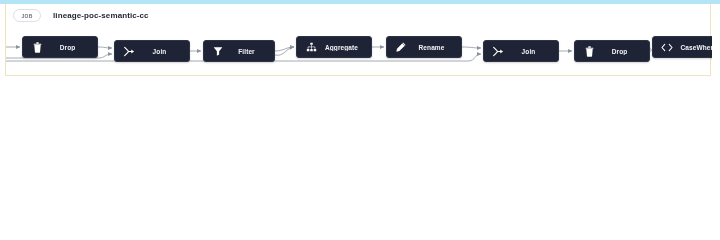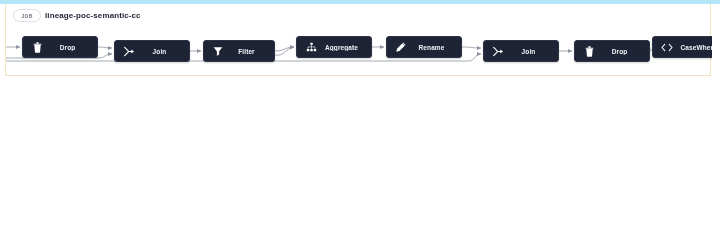--- a/index.html
+++ b/index.html
@@ -69,21 +69,21 @@
     border-radius: 7px;
     background: #ffffff;
     color: #6b7280;
     font-size: 5px;
     font-weight: bold;
     letter-spacing: 0.3px;
     box-sizing: border-box;
   }
 
   .job-title {
-    margin-left: 4px;
+    margin-left: 12px;
     font-size: 8px;
     font-weight: bold;
     color: #1e2235;
     letter-spacing: 0.1px;
     white-space: nowrap;
   }
 
   
   .canvas {
     position: absolute;

